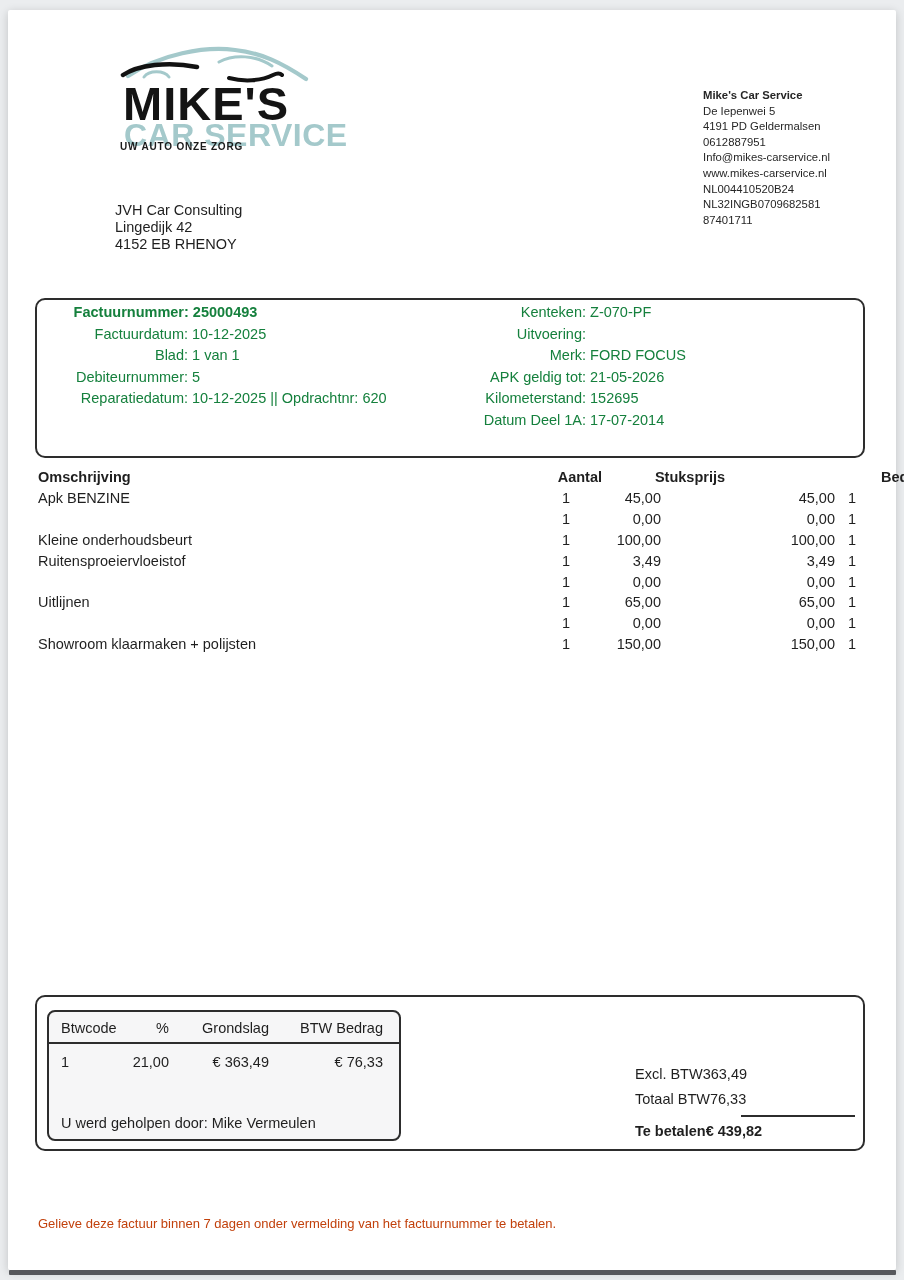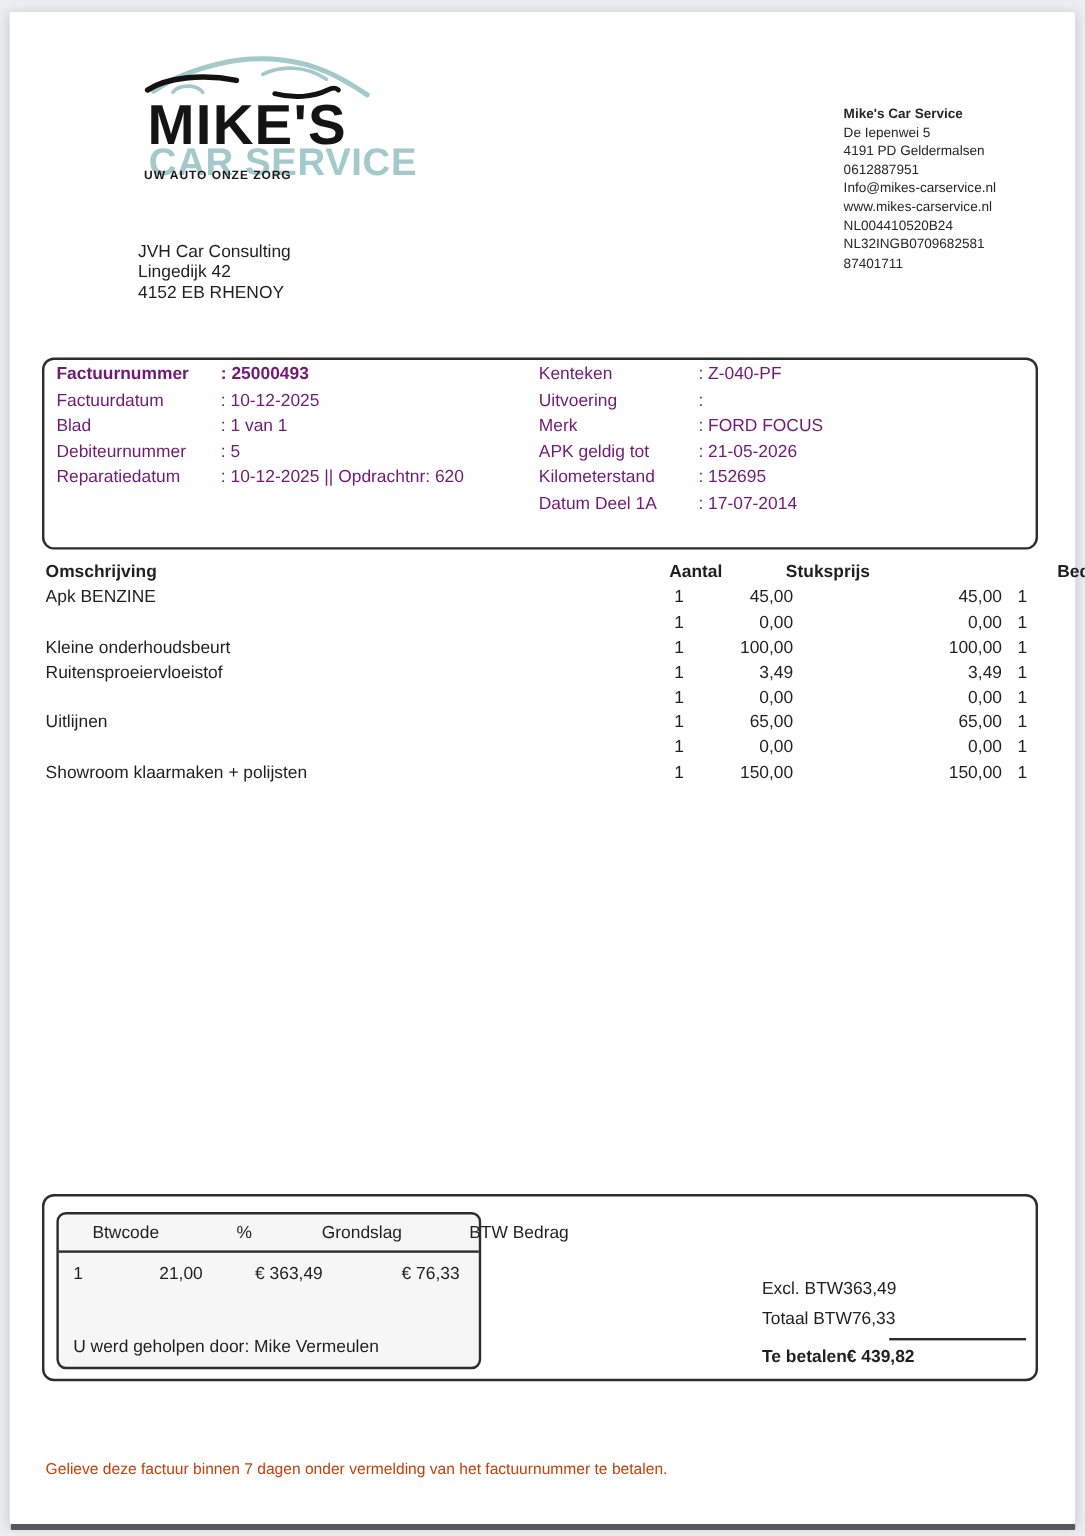--- a/index.html
+++ b/index.html
@@ -45,21 +45,21 @@
     font-size:11.3px; line-height:15.6px; color:#262626;margin-top:32px; }
   .company .co-name { font-weight:bold; }
 
   
   .customer { position:absolute; left:115px; top:202px;
     font-size:14.5px; line-height:17.2px; color:#1f1f1f; }
 
   
   .meta-box { position:absolute; left:35px; top:298px; width:830px; height:160px;
     border:2px solid #2d2d2d; border-radius:10px; }
-  .meta-col { position:absolute; top:2px; font-size:14.5px; color:#701a75; }
+  .meta-col { position:absolute; top:2px; font-size:14.5px; color:#15803d;text-align:right; }
   .meta-col.left  { left:10px; }
   .meta-col.right { left:412px; }
   .meta-row { display:flex; line-height:21.5px; white-space:nowrap; }
   .meta-col.left  .meta-lbl { width:137px; }
   .meta-col.right .meta-lbl { width:133px; }
   .meta-row.strong { font-weight:bold; }
 
   
   .items { position:absolute; left:38px; top:467px; width:818px;
     font-size:14.5px; line-height:20.9px; color:#1f1f1f; }
@@ -69,21 +69,21 @@
   .cell { white-space:nowrap; overflow:hidden; }
 
   
   .summary-box { position:absolute; left:35px; top:995px; width:830px; height:156px;
     border:2px solid #2d2d2d; border-radius:10px; }
   .vat-box { position:absolute; left:10px; top:13px; width:354px; height:131px;
     border:2px solid #2d2d2d; border-radius:8px; background:#f6f6f7;
     font-size:14.5px; color:#1f1f1f; }
   .vat-grid { display:grid; grid-template-columns:60px 48px 100px 114px; }
   .vat-grid .num { text-align:right; }
-  .vat-head { padding:8px 14px 6px 28px; border-bottom:2px solid #2d2d2d;gap:25px; }
+  .vat-head { padding:8px 14px 6px 12px; border-bottom:2px solid #2d2d2d; }
   .vat-data { padding:10px 14px 0 12px; }
   .helped { position:absolute; left:12px; bottom:8px; white-space:nowrap; }
 
   .totals { position:absolute; left:598px; top:65px; width:220px;
     font-size:14.5px; color:#1f1f1f; }
   .t-row { display:flex; line-height:25px; }
   .t-sep { width:114px; margin:3px 0 2px auto; border-top:2px solid #2c2c2c; }
   .t-row.total { font-weight:bold; line-height:24px; }
 
   
@@ -146,21 +146,21 @@
       <span class="meta-val">: 5</span>
     </div>
     <div class="meta-row">
       <span class="meta-lbl">Reparatiedatum</span>
       <span class="meta-val">: 10-12-2025 || Opdrachtnr: 620</span>
     </div>
   </div>
   <div class="meta-col right">
     <div class="meta-row">
       <span class="meta-lbl">Kenteken</span>
-      <span class="meta-val">: Z-040-PF</span>
+      <span class="meta-val">: Z-070-PF</span>
     </div>
     <div class="meta-row">
       <span class="meta-lbl">Uitvoering</span>
       <span class="meta-val">:</span>
     </div>
     <div class="meta-row">
       <span class="meta-lbl">Merk</span>
       <span class="meta-val">: FORD FOCUS</span>
     </div>
     <div class="meta-row">

